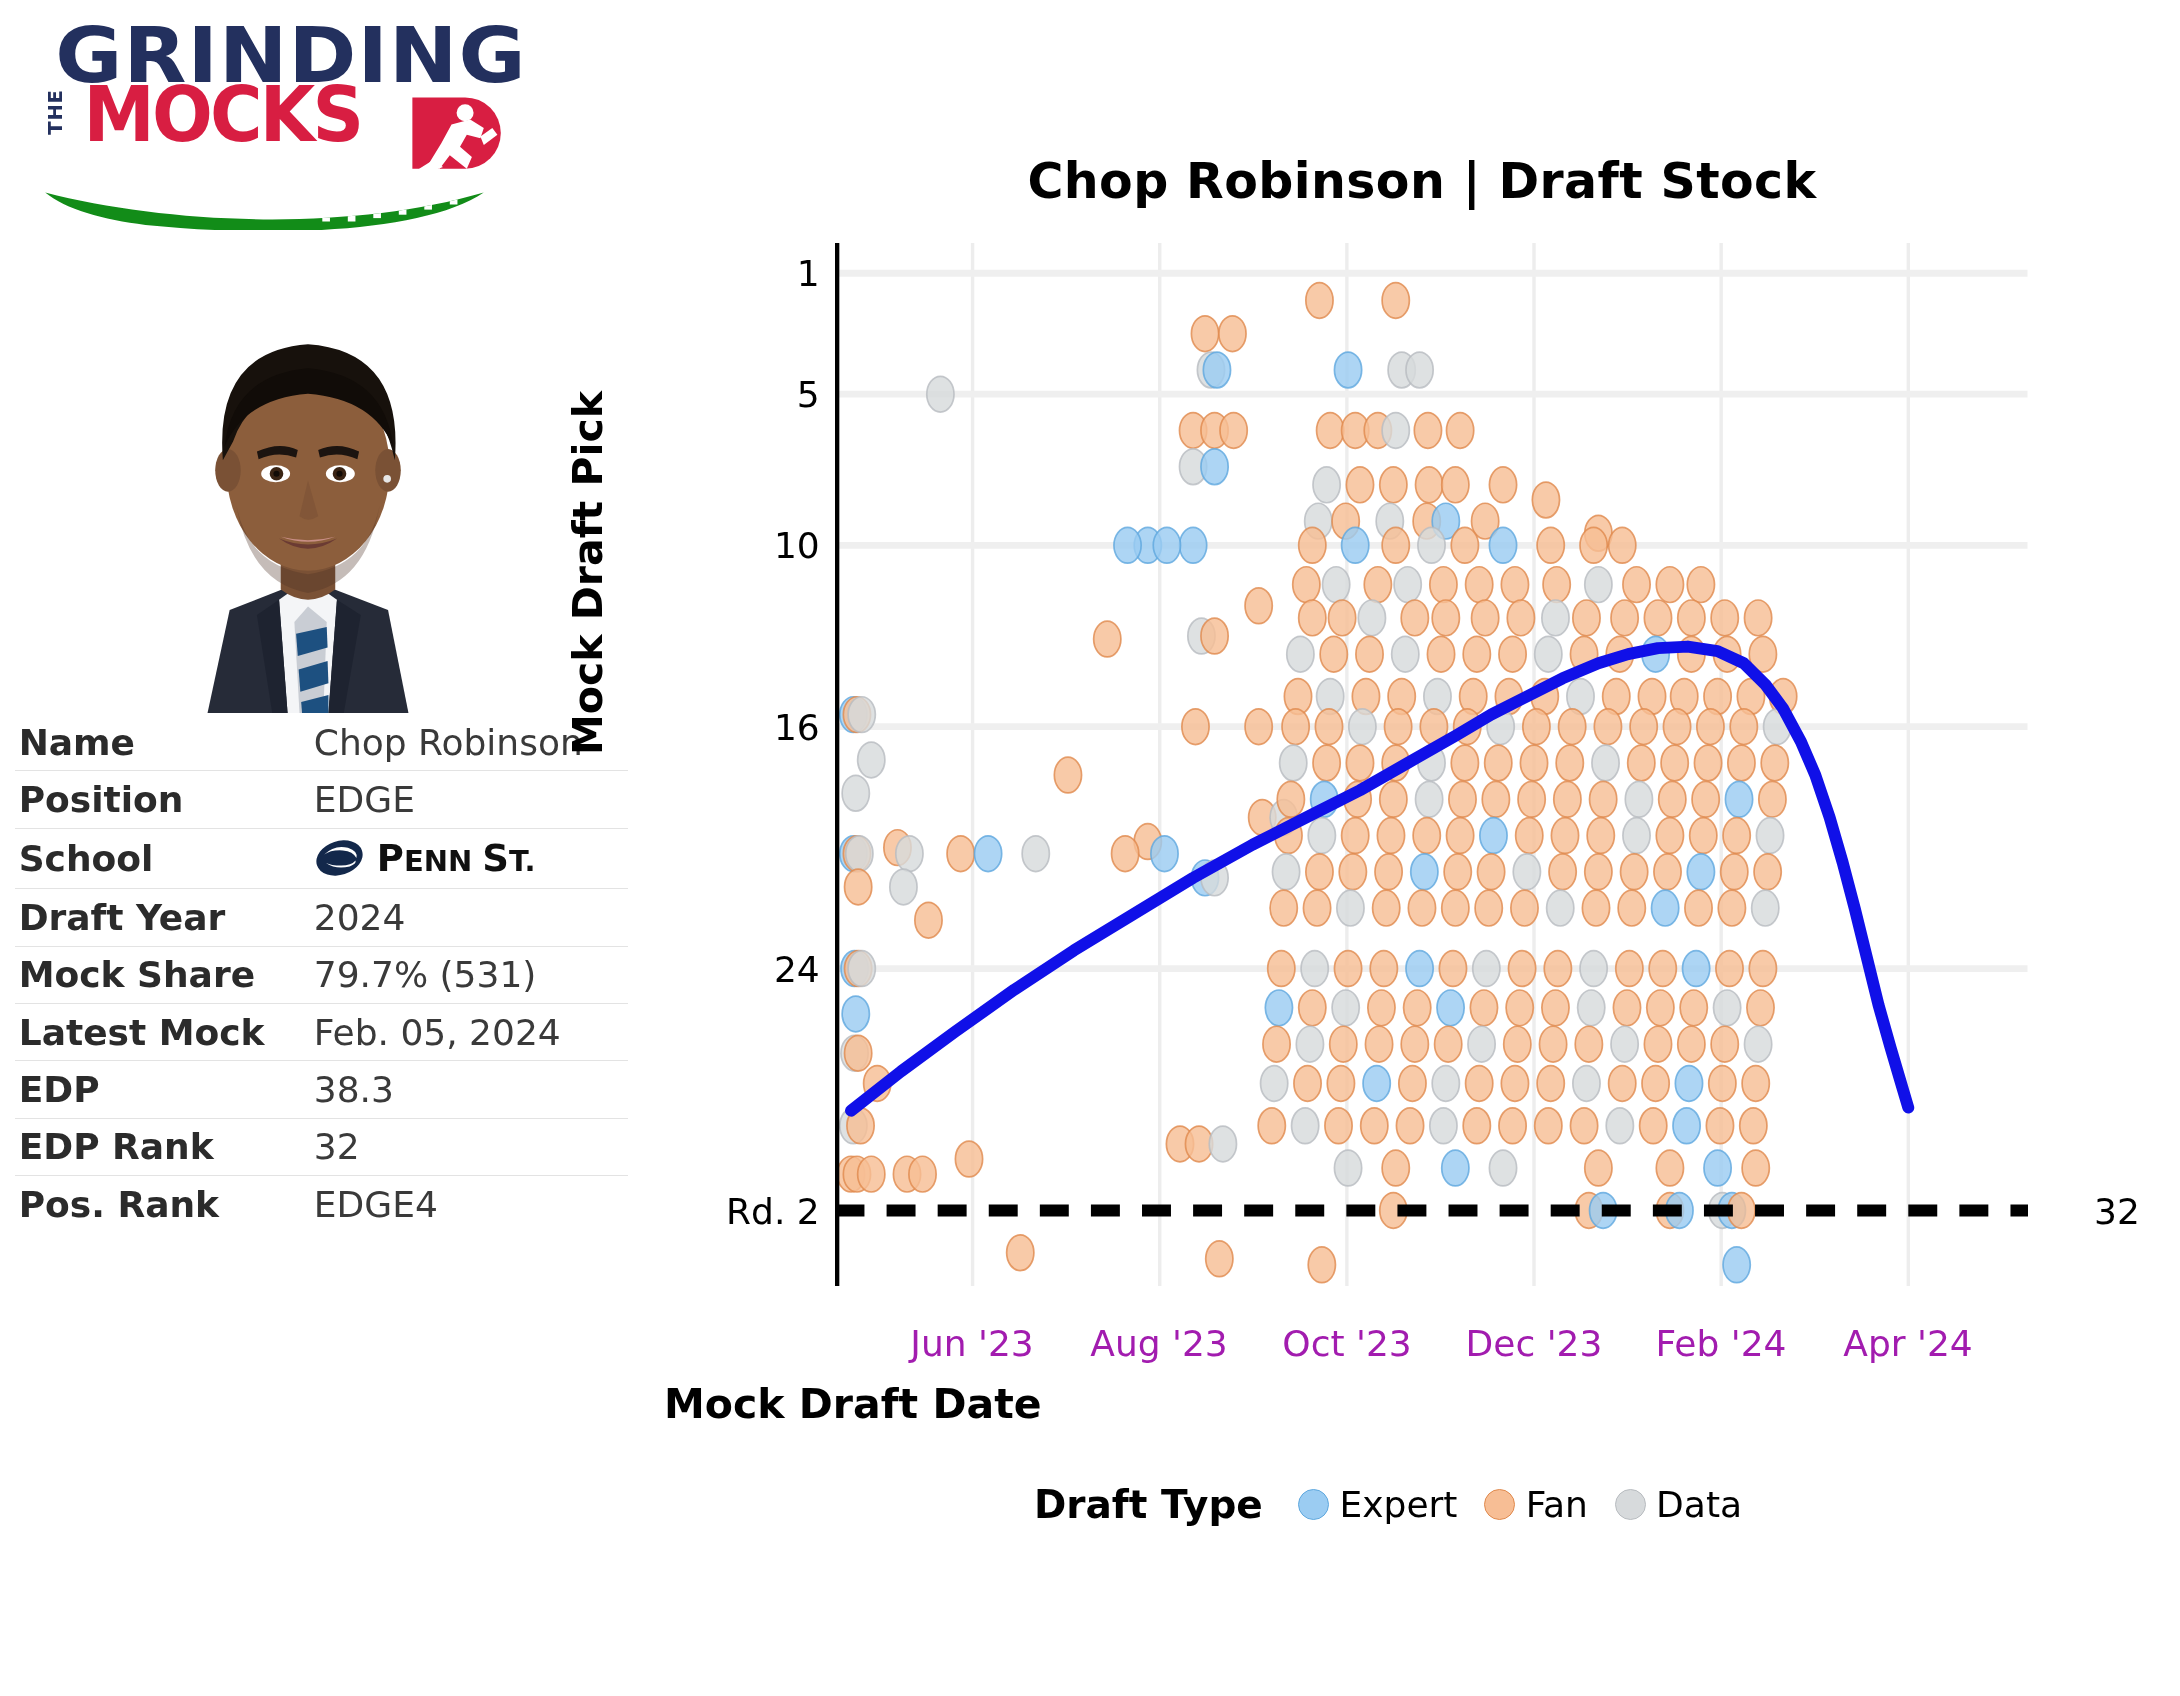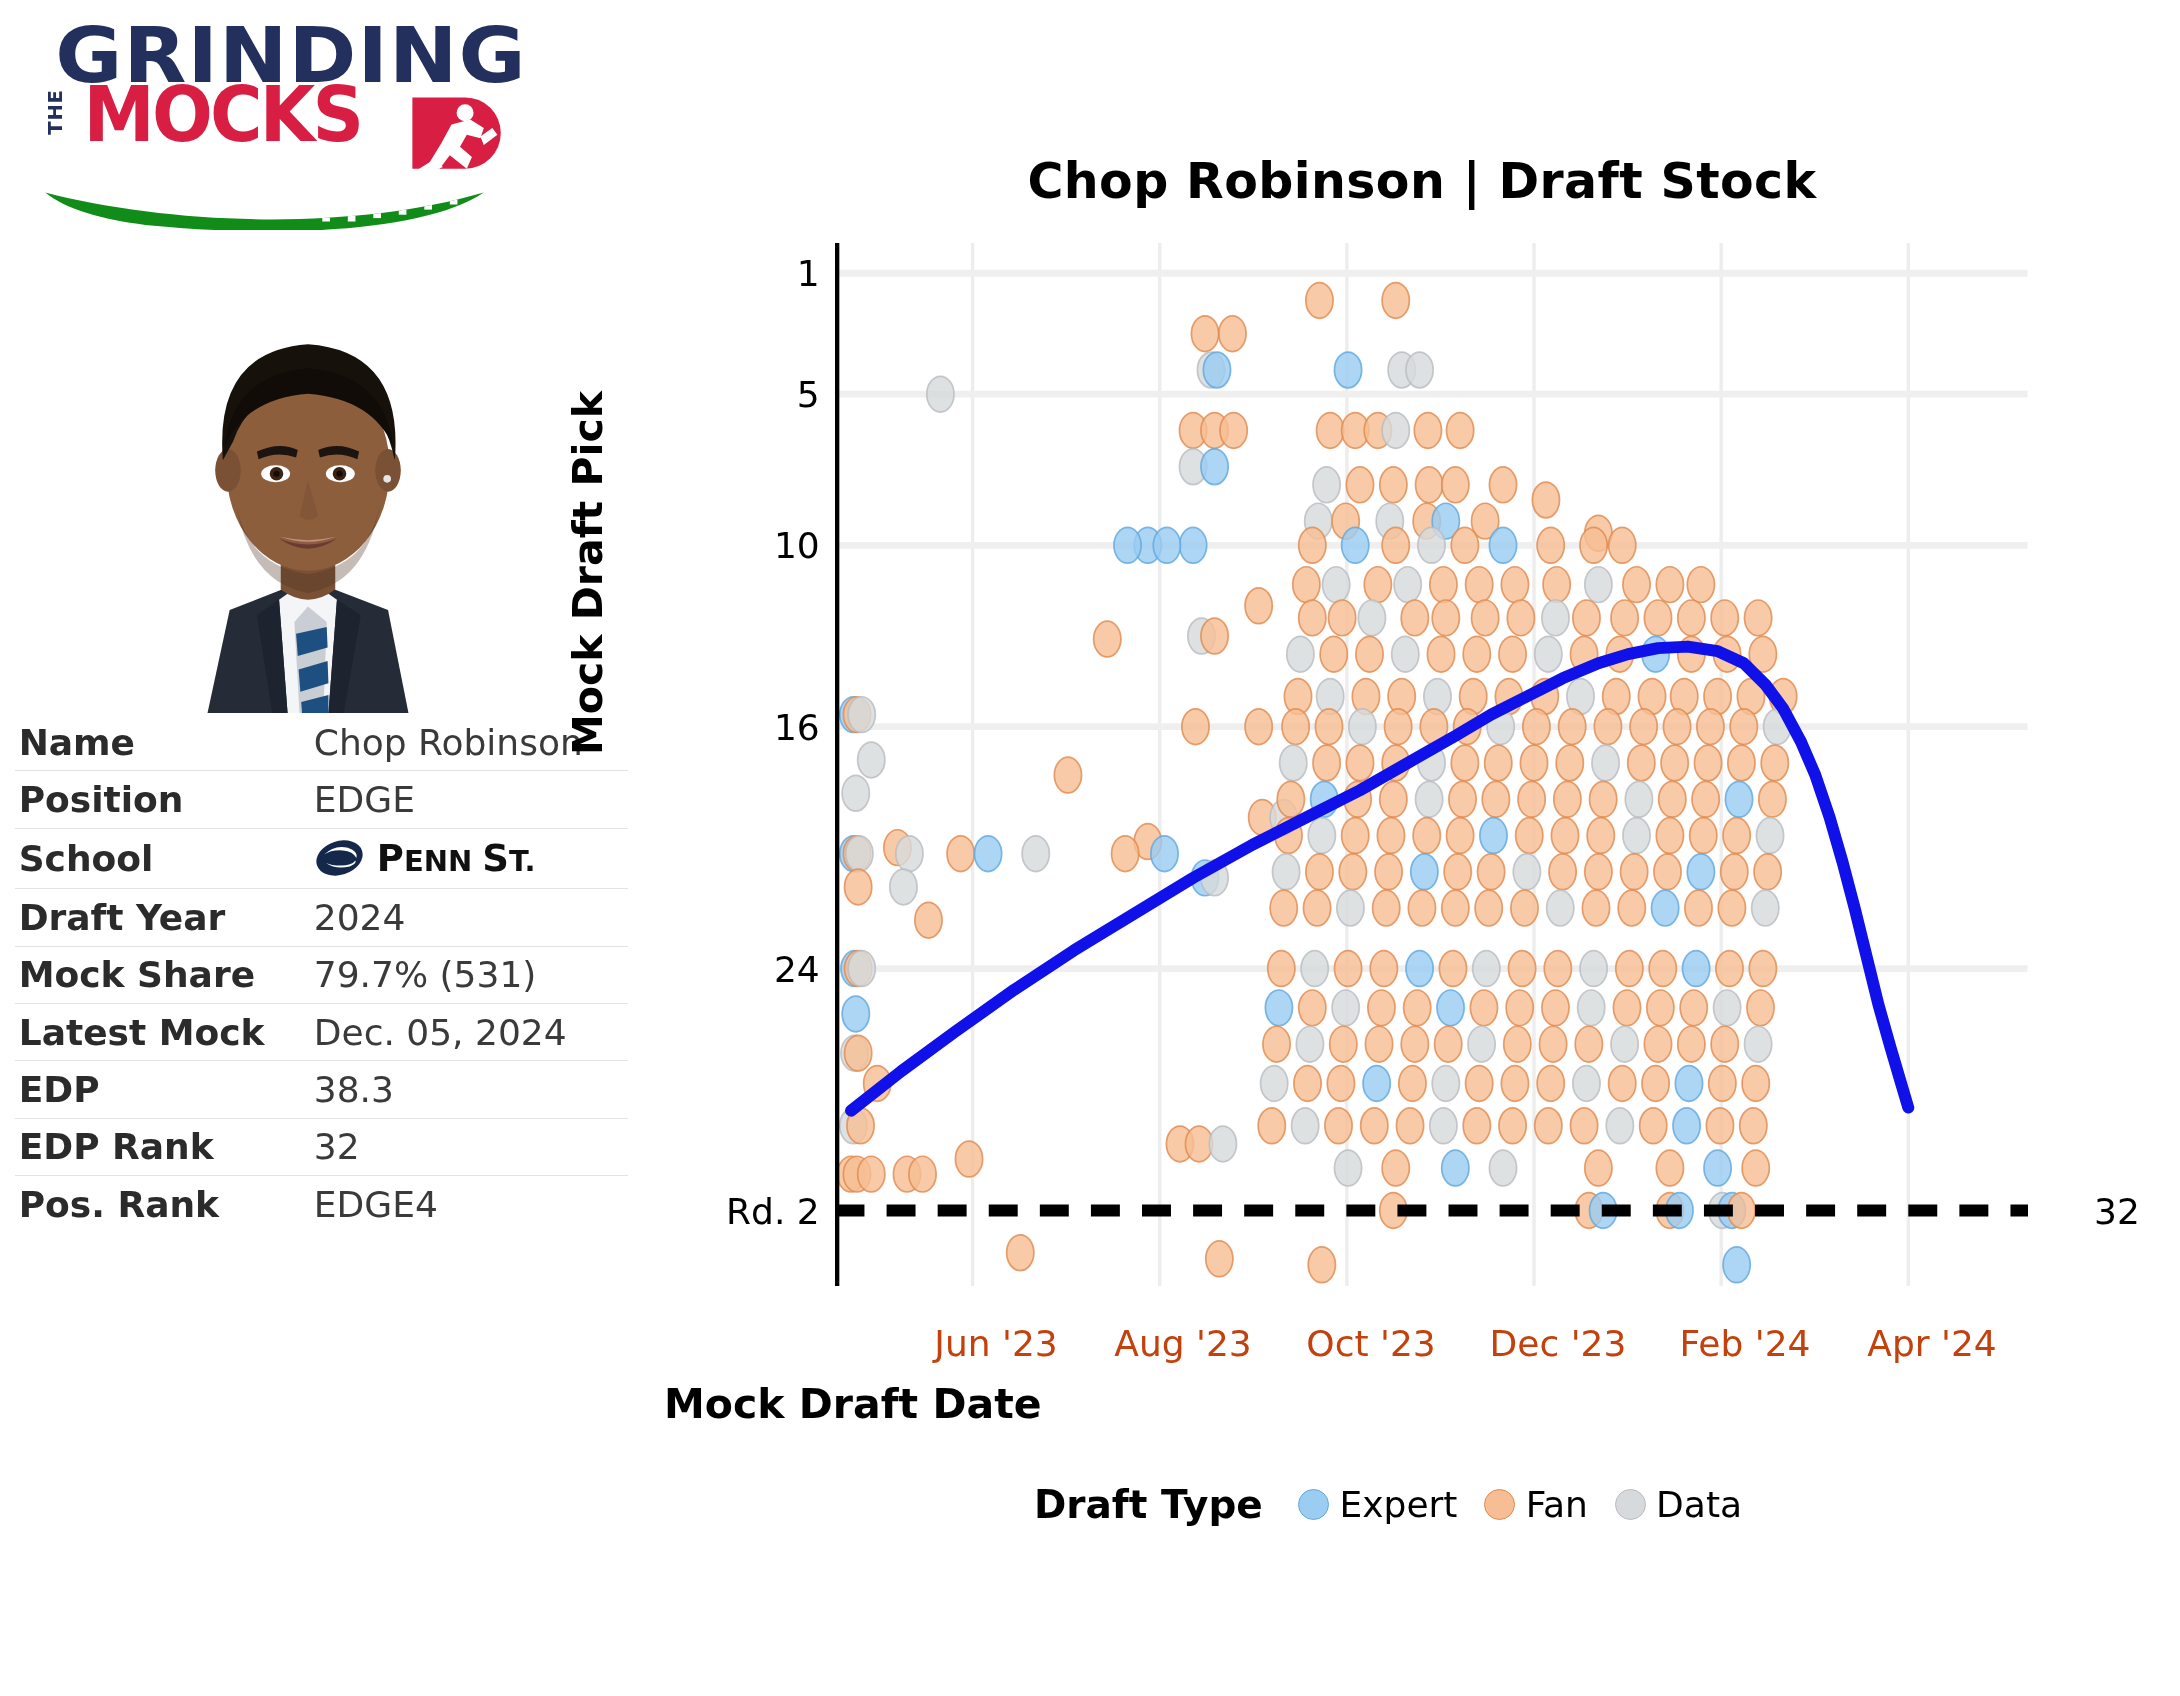--- a/index.html
+++ b/index.html
@@ -28,21 +28,21 @@
   #chart{position:absolute;left:664px;top:51px;width:1516px;height:1646px;}
   #chart-title{position:absolute;left:0;top:102px;width:1516px;text-align:center;
                font-weight:bold;font-size:49px;color:#000;letter-spacing:0.4px;}
   #plot{position:absolute;left:171px;top:192px;width:1193px;height:1043px;}
   .ylabel{position:absolute;left:-101px;top:0px;height:1043px;width:51px;
           display:flex;align-items:center;justify-content:center;}
   .ylabel span{transform:rotate(-90deg);white-space:nowrap;font-weight:bold;font-size:41px;color:#000;}
   .ytick{position:absolute;right:calc(100% + 15.3px);transform:translateY(-50%);
          font-size:36px;color:#000;white-space:nowrap;}
   .xtick{position:absolute;top:calc(100% + 37px);transform:translateX(-50%);
-         font-size:36px;color:#c2410c;white-space:nowrap;margin-left:24px;}
+         font-size:36px;color:#a21caf;white-space:nowrap;}
   #xlabel{position:absolute;left:0;top:1329px;width:1448px;text-align:left;
           font-weight:bold;font-size:41px;color:#000;}
   #legend{position:absolute;left:0;top:1431px;width:1448px;display:flex;
           align-items:center;justify-content:center;gap:27px;}
   #legend .lg-title{font-weight:bold;font-size:39px;color:#000;margin-right:8.5px;}
   #legend .lg-item{display:flex;align-items:center;gap:10.2px;}
   #legend .lg-dot{width:29px;height:29px;border-radius:50%;display:inline-block;}
   #legend .lg-txt{font-size:36px;color:#000;}
   #credit{position:absolute;left:0;top:1525px;width:1448px;text-align:center;
           font-size:34px;color:#000;}
@@ -169,21 +169,21 @@
       <tr>
         <td class="lbl">Draft Year</td>
         <td class="val">2024</td>
       </tr>
       <tr>
         <td class="lbl">Mock Share</td>
         <td class="val">79.7% (531)</td>
       </tr>
       <tr>
         <td class="lbl">Latest Mock</td>
-        <td class="val">Dec. 05, 2024</td>
+        <td class="val">Feb. 05, 2024</td>
       </tr>
       <tr>
         <td class="lbl">EDP</td>
         <td class="val">38.3</td>
       </tr>
       <tr>
         <td class="lbl">EDP Rank</td>
         <td class="val">32</td>
       </tr>
       <tr>

